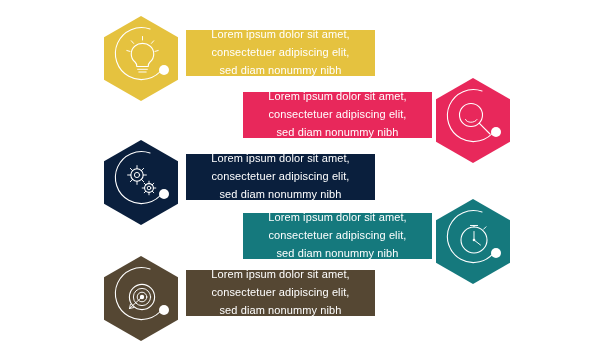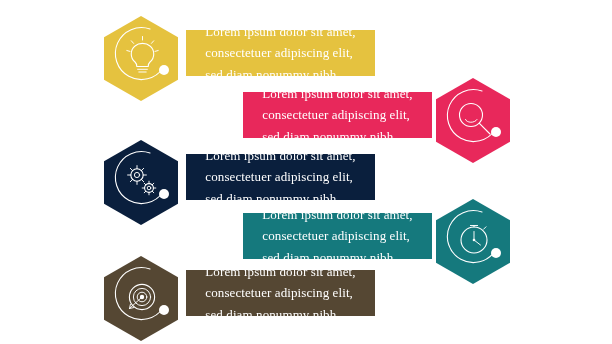--- a/index.html
+++ b/index.html
@@ -44,26 +44,26 @@
   .bar {
     position: absolute;
     height: 46px;
     display: flex;
     align-items: center;
     justify-content: center;
     pointer-events: auto;
   }
   .bar-text {
     color: #ffffff;
-    font-size: 13px;
+    font-size: 11px;
     line-height: 1.62;
+    text-align: center;
     letter-spacing: 0.1px;
     white-space: pre-line;
     padding: 0 10px;
-    font-family: Liberation Serif, serif;
   }
 
   
   .hex-1 { left: 104px; top: 16px; background: #e5c23f; }
   .bar-1 { left: 186px; top: 30px; width: 189px; background: #e5c23f; }
 
   
   .hex-2 { left: 436px; top: 78px; background: #e8285b; }
   .bar-2 { left: 243px; top: 92px; width: 189px; background: #e8285b; }
 

